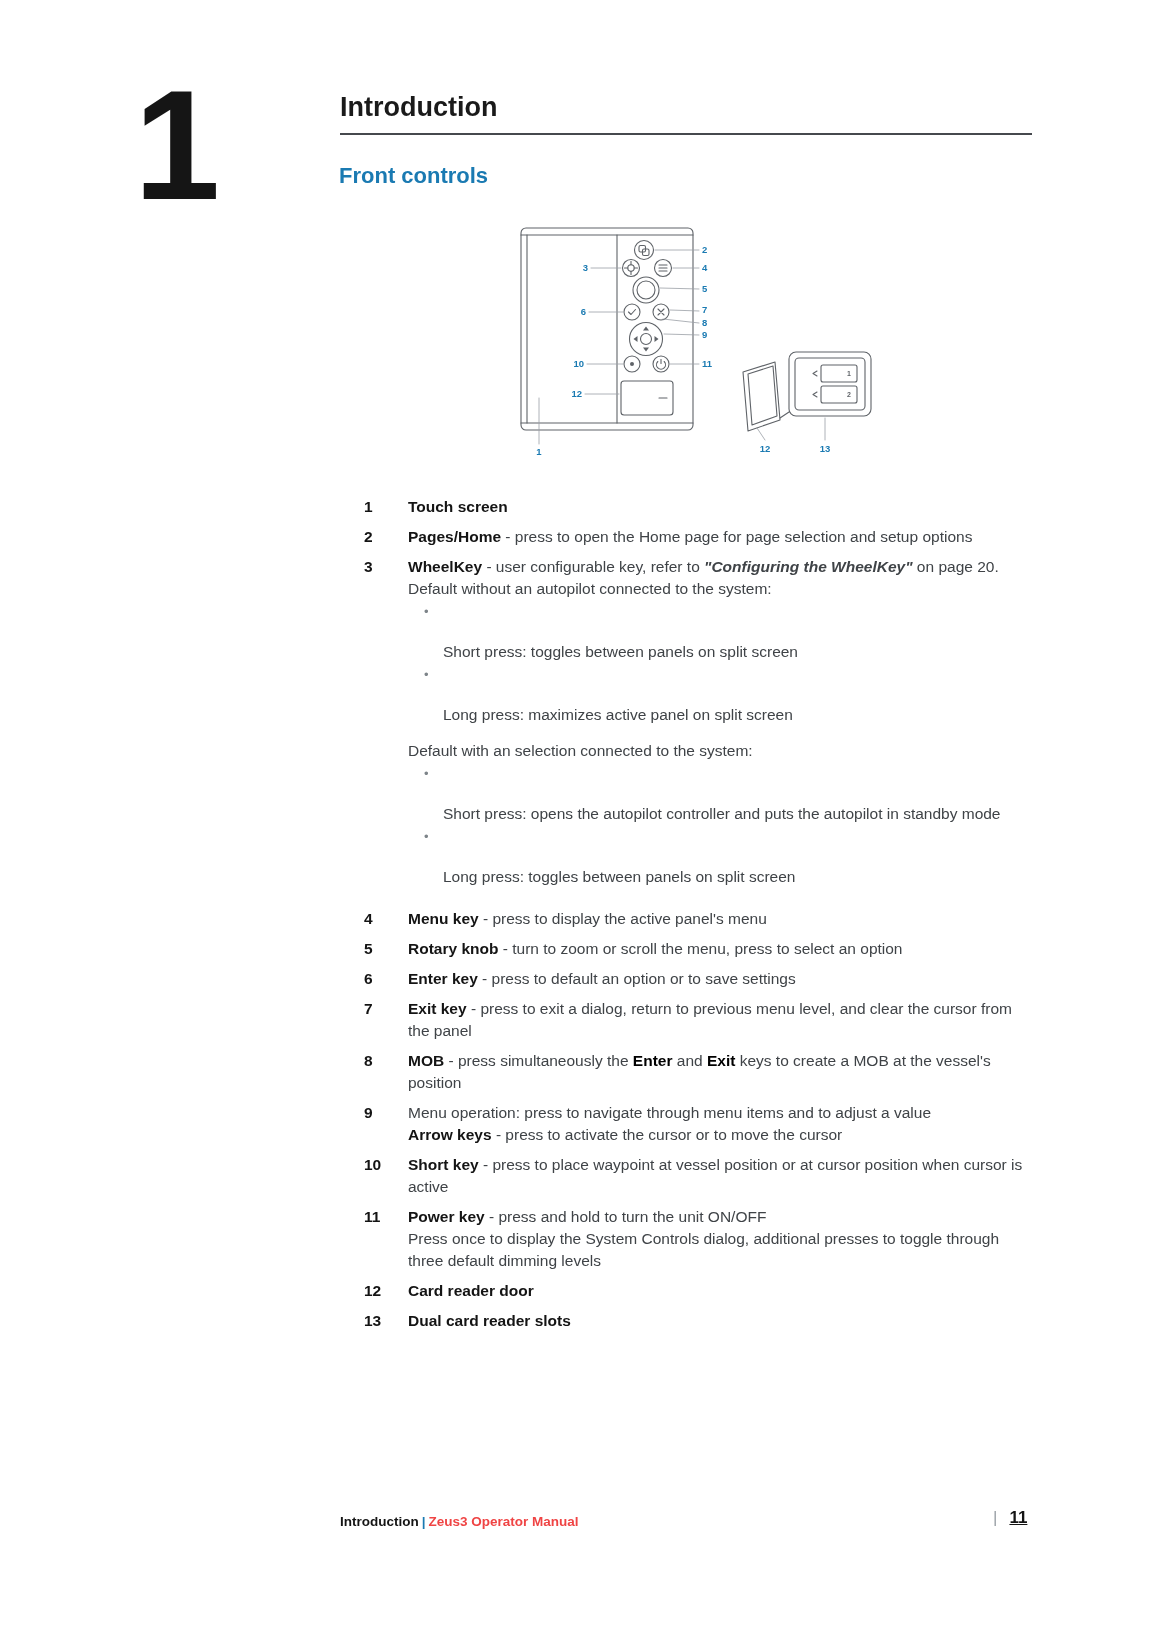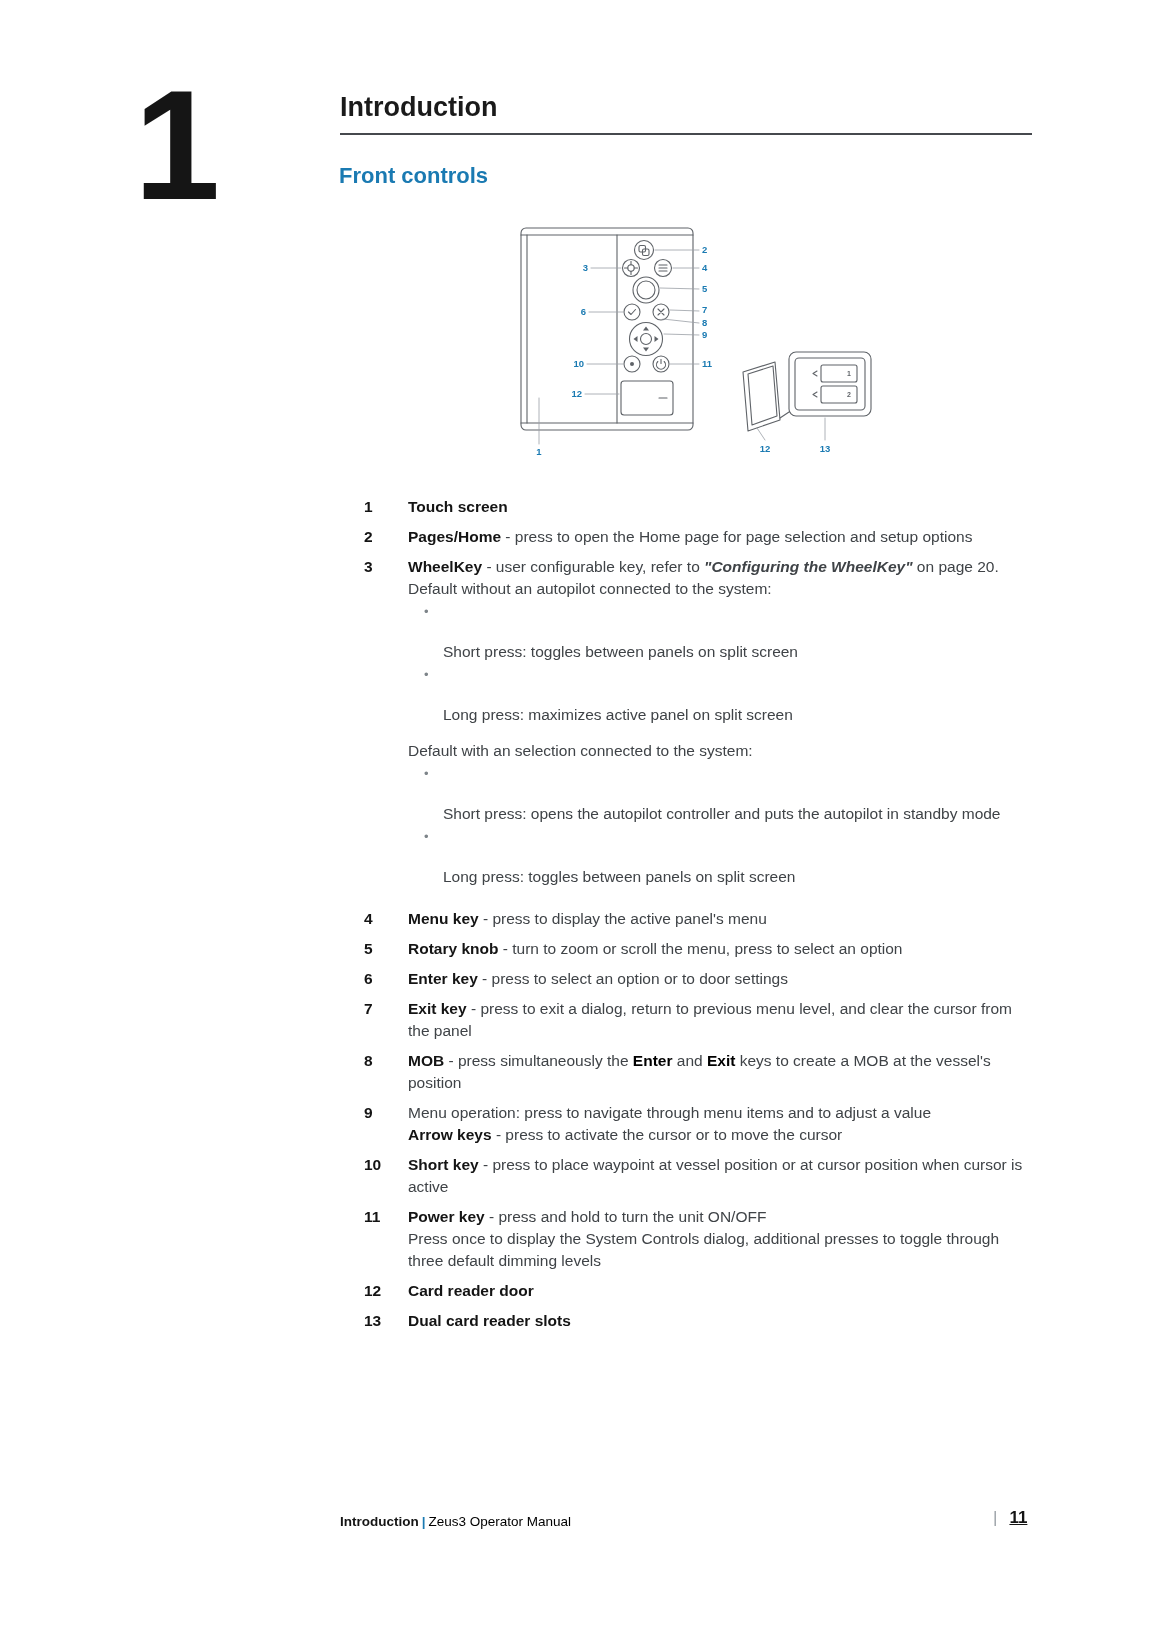--- a/index.html
+++ b/index.html
@@ -52,21 +52,21 @@
   .bullet { display:flex; padding-left:16px; margin-top:1px; }
   .bullet .dot { width:19px; flex:none; color:#7d8489; font-size:13px; }
   .bullet .btxt { flex:1;margin-top:40px; }
 
   .footer-left {
     position:absolute; left:340px; top:1514px;
     font-size:13.5px; color:#141414;
   }
   .footer-left .f-bold { font-weight:700; color:#141414; }
   .footer-left .f-sep { color:#1a7ab2; font-weight:700; padding:0 3px; }
-  .footer-left .f-link { font-weight:400; color:#000000;text-align:right; }
+  .footer-left .f-link { font-weight:700; color:#ef4444;text-align:right; }
   .footer-right {
     position:absolute; left:993px; top:1508px;
     font-size:17px; color:#141414;text-decoration:underline;
   }
   .footer-right .f-pipe { color:#9aa0a6; font-weight:400; padding-right:12px; }
   .footer-right .f-page { font-weight:700; }
 </style>
 </head>
 <body>
 
@@ -234,21 +234,21 @@
       <div class="body"><span class="term">Menu key</span><span> - press to display the active panel's menu</span></div>
     </div>
 
     <div class="item">
       <div class="num">5</div>
       <div class="body"><span class="term">Rotary knob</span><span> - turn to zoom or scroll the menu, press to select an option</span></div>
     </div>
 
     <div class="item">
       <div class="num">6</div>
-      <div class="body"><span class="term">Enter key</span><span> - press to select an option or to door settings</span></div>
+      <div class="body"><span class="term">Enter key</span><span> - press to default an option or to save settings</span></div>
     </div>
 
     <div class="item">
       <div class="num">7</div>
       <div class="body"><span class="term">Exit key</span><span> - press to exit a dialog, return to previous menu level, and clear the cursor from the panel</span></div>
     </div>
 
     <div class="item">
       <div class="num">8</div>
       <div class="body"><span class="term">MOB</span><span> - press simultaneously the </span><span class="b">Enter</span><span> and </span><span class="b">Exit</span><span> keys to create a MOB at the vessel's position</span></div>

